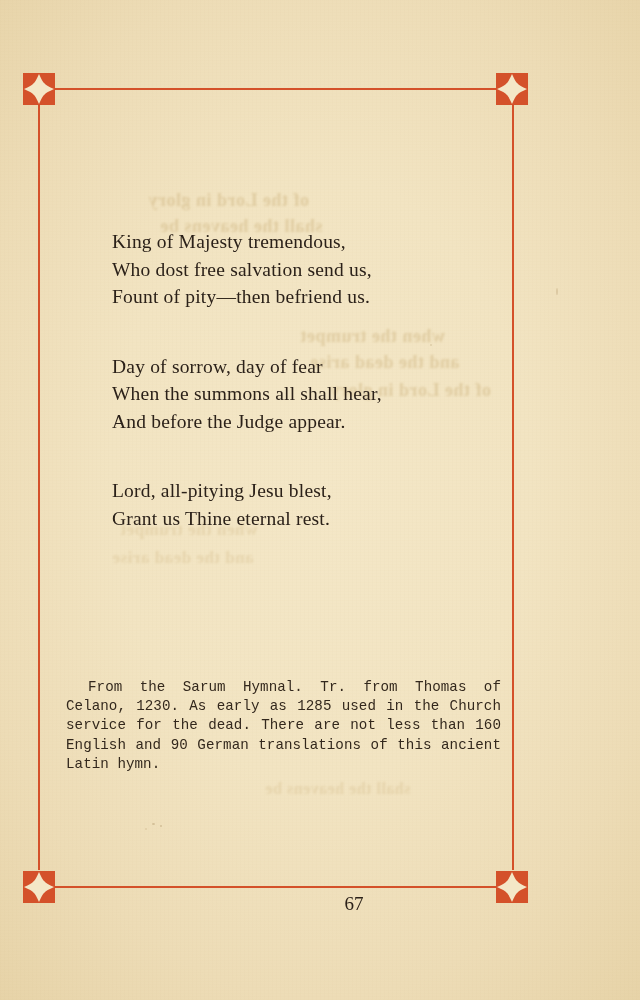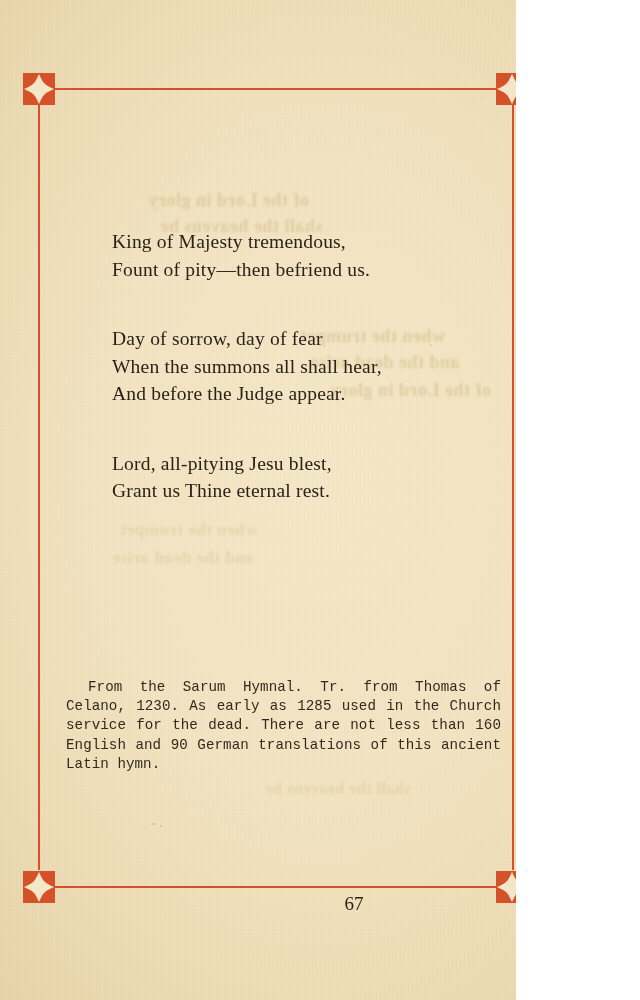--- a/index.html
+++ b/index.html
@@ -9,21 +9,21 @@
   body {
     width: 640px;
     height: 1000px;
     overflow: hidden;
     font-family: "Liberation Serif", serif;
   }
 
   
   #page {
     position: relative;
-    width: 516px;
+    width: 640px;
     height: 1000px;
     background: #3b82f6;
     overflow: hidden;
   }
   
   #paper-field {
     position: absolute;
     left: 0; top: 0;
     width: 640px; height: 1000px;
     background:
@@ -170,20 +170,21 @@
     <svg class="corner-cross" style="left:495px; top:870px;" viewBox="0 0 34 34">
       <rect x="1" y="1" width="32" height="32" fill="#d4512a"></rect>
       <path d="M17 2 C14.6 7.2 13.2 10.2 11.4 11.4 C10.2 13.2 7.2 14.6 2 17 C7.2 19.4 10.2 20.8 11.4 22.6 C13.2 23.8 14.6 26.8 17 32 C19.4 26.8 20.8 23.8 22.6 22.6 C23.8 20.8 26.8 19.4 32 17 C26.8 14.6 23.8 13.2 22.6 11.4 C20.8 10.2 19.4 7.2 17 2 Z" fill="#f4e7c7"></path>
     </svg>
   </div>
 
   <div id="hymn">
 
     <div class="stanza">
       <div class="verse-line">King of Majesty tremendous,</div>
+      <div class="verse-line">Who dost free salvation send us,</div>
       <div class="verse-line">Fount of pity—then befriend us.</div>
     </div>
 
     <div class="stanza">
       <div class="verse-line">Day of sorrow, day of fear</div>
       <div class="verse-line">When the summons all shall hear,</div>
       <div class="verse-line">And before the Judge appear.</div>
     </div>
 
 

